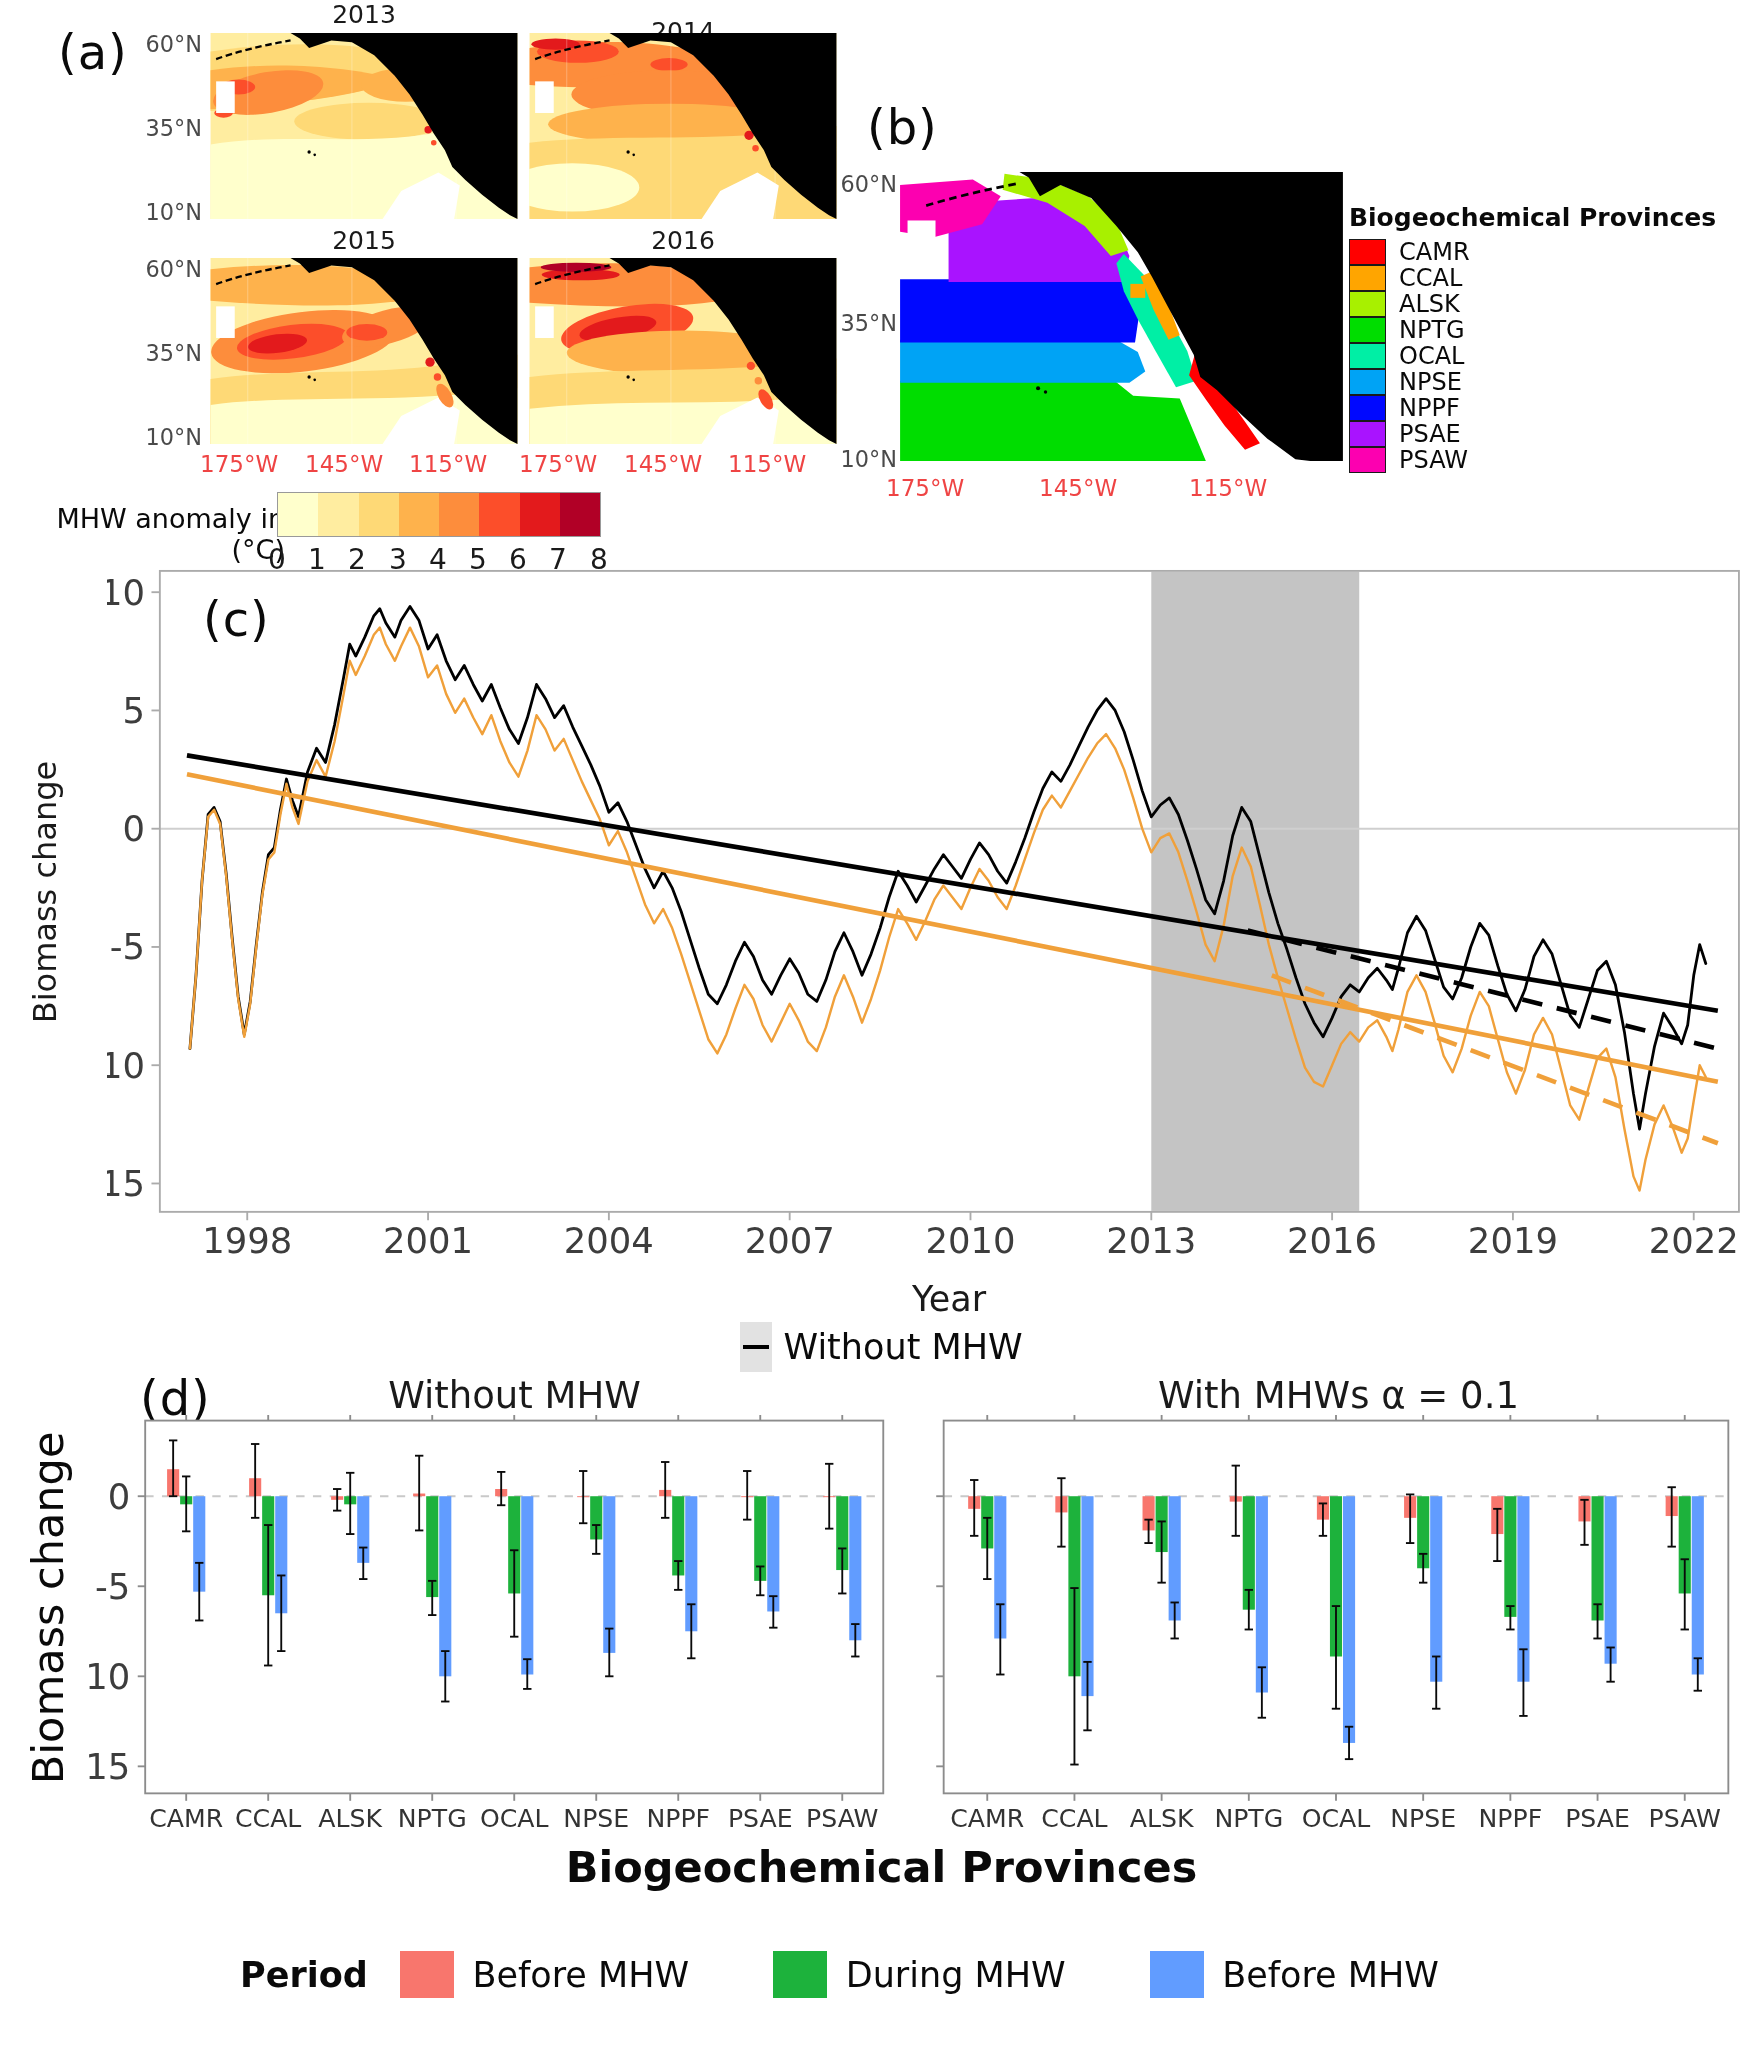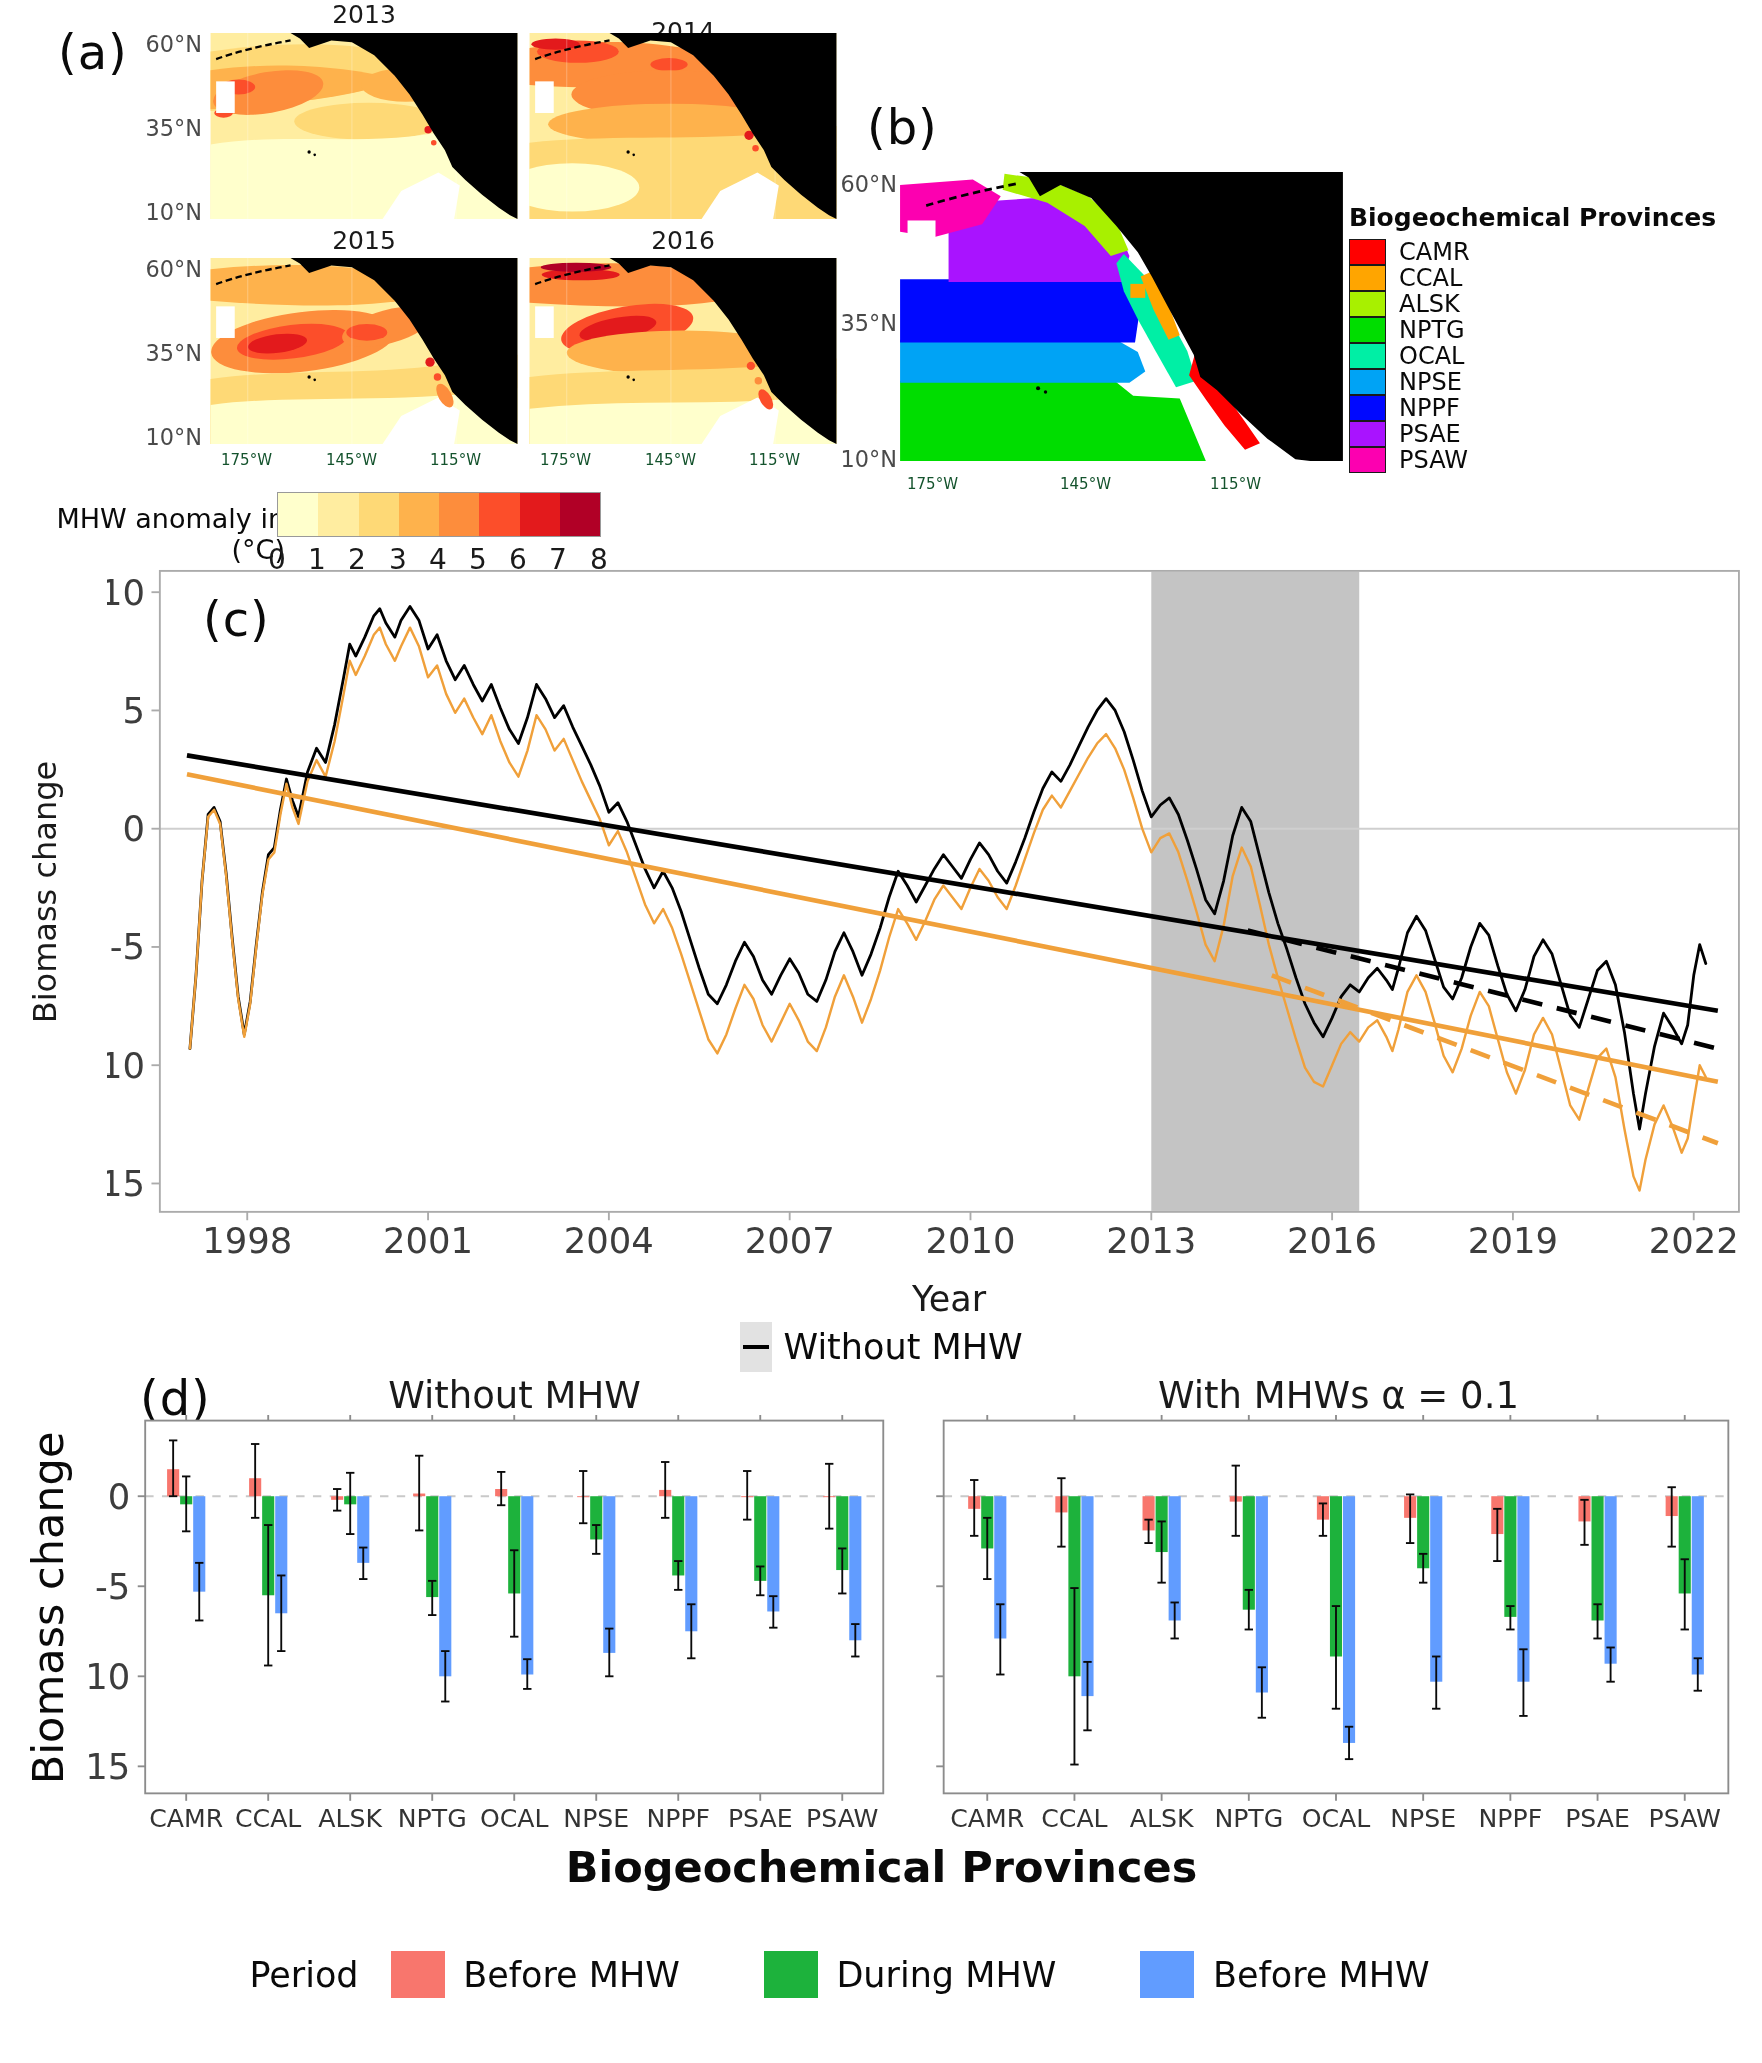--- a/index.html
+++ b/index.html
@@ -2,21 +2,21 @@
 <html style="--cb0: #FFFFCC; --cb1: #FFEDA0; --cb2: #FED976; --cb3: #FEB24C; --cb4: #FD8D3C; --cb5: #FC4E2A; --cb6: #E31A1C; --cb7: #B10026;font-size:15px"><head>
 <meta charset="utf-8">
 <style>
   html,body{margin:0;padding:0;background:#ffffff;}
   .canvas{position:relative;width:1763px;height:2064px;background:#fff;overflow:hidden;
           font-family:"DejaVu Sans","Liberation Sans",sans-serif;color:#111;}
   .abs{position:absolute;}
   .plabel{position:absolute;font-size:48px;font-weight:500;color:#0a0a0a;letter-spacing:0.9px;}
   .map-title{position:absolute;width:308px;text-align:center;font-size:25px;color:#1a1a1a;}
   .lat{position:absolute;width:60px;text-align:right;font-size:22.4px;color:#4a4a4a;}
-  .lon{position:absolute;width:93px;text-align:center;font-size:15px;color:#14532d;}
+  .lon{position:absolute;width:93px;text-align:left;font-size:23px;color:#ef4444;}
   .cb-label{position:absolute;font-size:27px;color:#0a0a0a;}
   #cbar{position:absolute;left:277px;top:492px;width:322px;height:43px;display:flex;border:0.9px solid #999;}
   #cbar .cell{flex:1;}
   #cbar-ticks{position:absolute;left:277px;top:543px;width:322px;height:34px;}
   #cbar-ticks span{position:absolute;transform:translateX(-50%);font-size:28px;color:#1a1a1a;}
   .b-leg-title{position:absolute;left:1349px;top:203px;font-size:25px;font-weight:bold;color:#0a0a0a;}
   #b-legend{position:absolute;left:1349px;top:239px;}
   .b-leg-row{display:flex;align-items:center;height:26px;}
   .b-leg-row .sw{width:37px;height:26px;box-sizing:border-box;border:1.4px solid #1a1a1a;}
   .b-leg-row .lab{margin-left:13px;font-size:24px;color:#0a0a0a;}
@@ -25,21 +25,21 @@
   .d-ylabel{left:-185px;top:1583px;width:466px;font-size:43px;font-weight:500;color:#0a0a0a;}
   .c-xlabel{position:absolute;left:856px;top:1279px;width:186px;text-align:center;font-size:35px;color:#1a1a1a;}
   #c-legend{position:absolute;left:0;right:0;top:1322px;display:flex;justify-content:center;gap:103px;align-items:center;}
   .c-leg-item{display:flex;align-items:center;gap:11.2px;}
   .c-key{width:32px;height:50px;display:flex;align-items:center;justify-content:center;}
   .c-key-line{width:26px;height:4.7px;}
   .c-leg-item .lab{font-size:35px;color:#0a0a0a;}
   .d-title{position:absolute;text-align:center;font-size:37px;color:#1a1a1a;}
   .d-xlabel{position:absolute;left:0;right:0;top:1842px;text-align:center;font-size:43px;font-weight:600;color:#0a0a0a;}
   #d-legend{position:absolute;left:0;right:0;top:1951px;display:flex;justify-content:center;align-items:center;}
-  #d-legend .period{font-size:35px;font-weight:normal;margin-right:32px;color:#0a0a0a;}
+  #d-legend .period{font-size:35px;font-weight:bold;margin-right:32px;color:#0a0a0a;}
   .d-leg-item{display:flex;align-items:center;margin-right:84px;}
   .d-leg-item .sw{width:54px;height:47px;margin-right:18.6px;}
   .d-leg-item .lab{font-size:35px;color:#0a0a0a;}
   .cb0{fill:var(--cb0)}.cb1{fill:var(--cb1)}.cb2{fill:var(--cb2)}.cb3{fill:var(--cb3)}
   .cb4{fill:var(--cb4)}.cb5{fill:var(--cb5)}.cb6{fill:var(--cb6)}.cb7{fill:var(--cb7)}
   svg{display:block;}
 </style>
 </head>
 <body>
 

